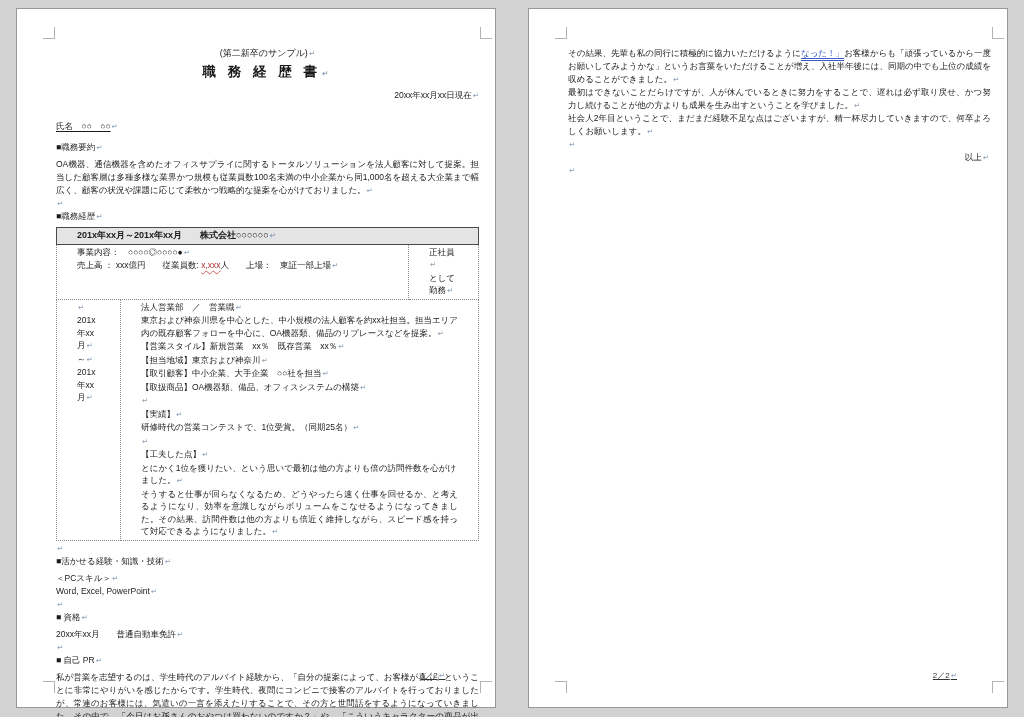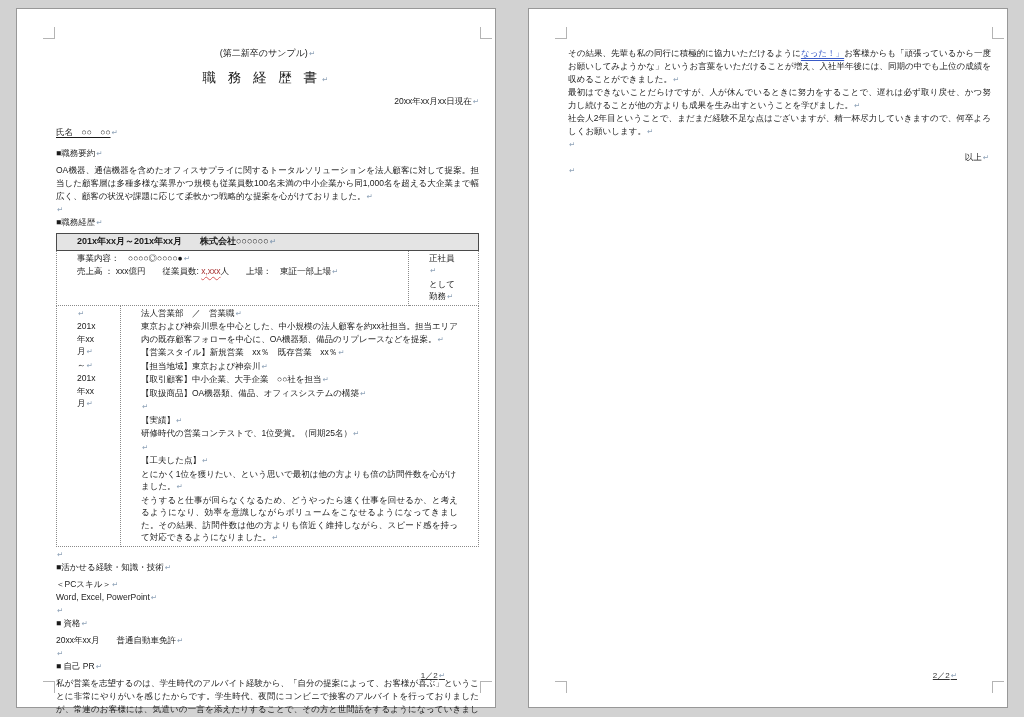--- a/index.html
+++ b/index.html
@@ -29,22 +29,22 @@
   }
   
   .crop { position:absolute; width:12px; height:12px; }
   .crop-tl { left:26px;  top:18px;  border-right:1px solid #b4b4b4; border-bottom:1px solid #b4b4b4; }
   .crop-tr { left:463px; top:18px;  border-left:1px solid #b4b4b4;  border-bottom:1px solid #b4b4b4; }
   .crop-bl { left:26px;  top:672px; border-right:1px solid #b4b4b4; border-top:1px solid #b4b4b4; }
   .crop-br { left:463px; top:672px; border-left:1px solid #b4b4b4;  border-top:1px solid #b4b4b4; }
 
   .pmark { color:#8fa3b8; font-size:7.5px; padding-left:1px; }
 
-  .sample-note { text-align:center; font-size:9px; margin-bottom:11px; }
-  .doc-title   { text-align:center; font-size:13.5px; font-weight:400; letter-spacing:4px; margin-bottom:9px; }
+  .sample-note { text-align:center; font-size:9px; margin-bottom:5px; }
+  .doc-title   { text-align:center; font-size:13.5px; font-weight:700; letter-spacing:4px; margin-bottom:9px; }
   .date-line   { text-align:right; margin-bottom:18px; }
   .name-line   { margin-bottom:8px; }
   .name-line .u { text-decoration:underline; text-underline-offset:2px; }
 
   .sec-heading { margin-bottom:4px; }
   .body-text   { text-align:justify; }
   .blank-line  { height:13px; }
 
   
   table.career {

